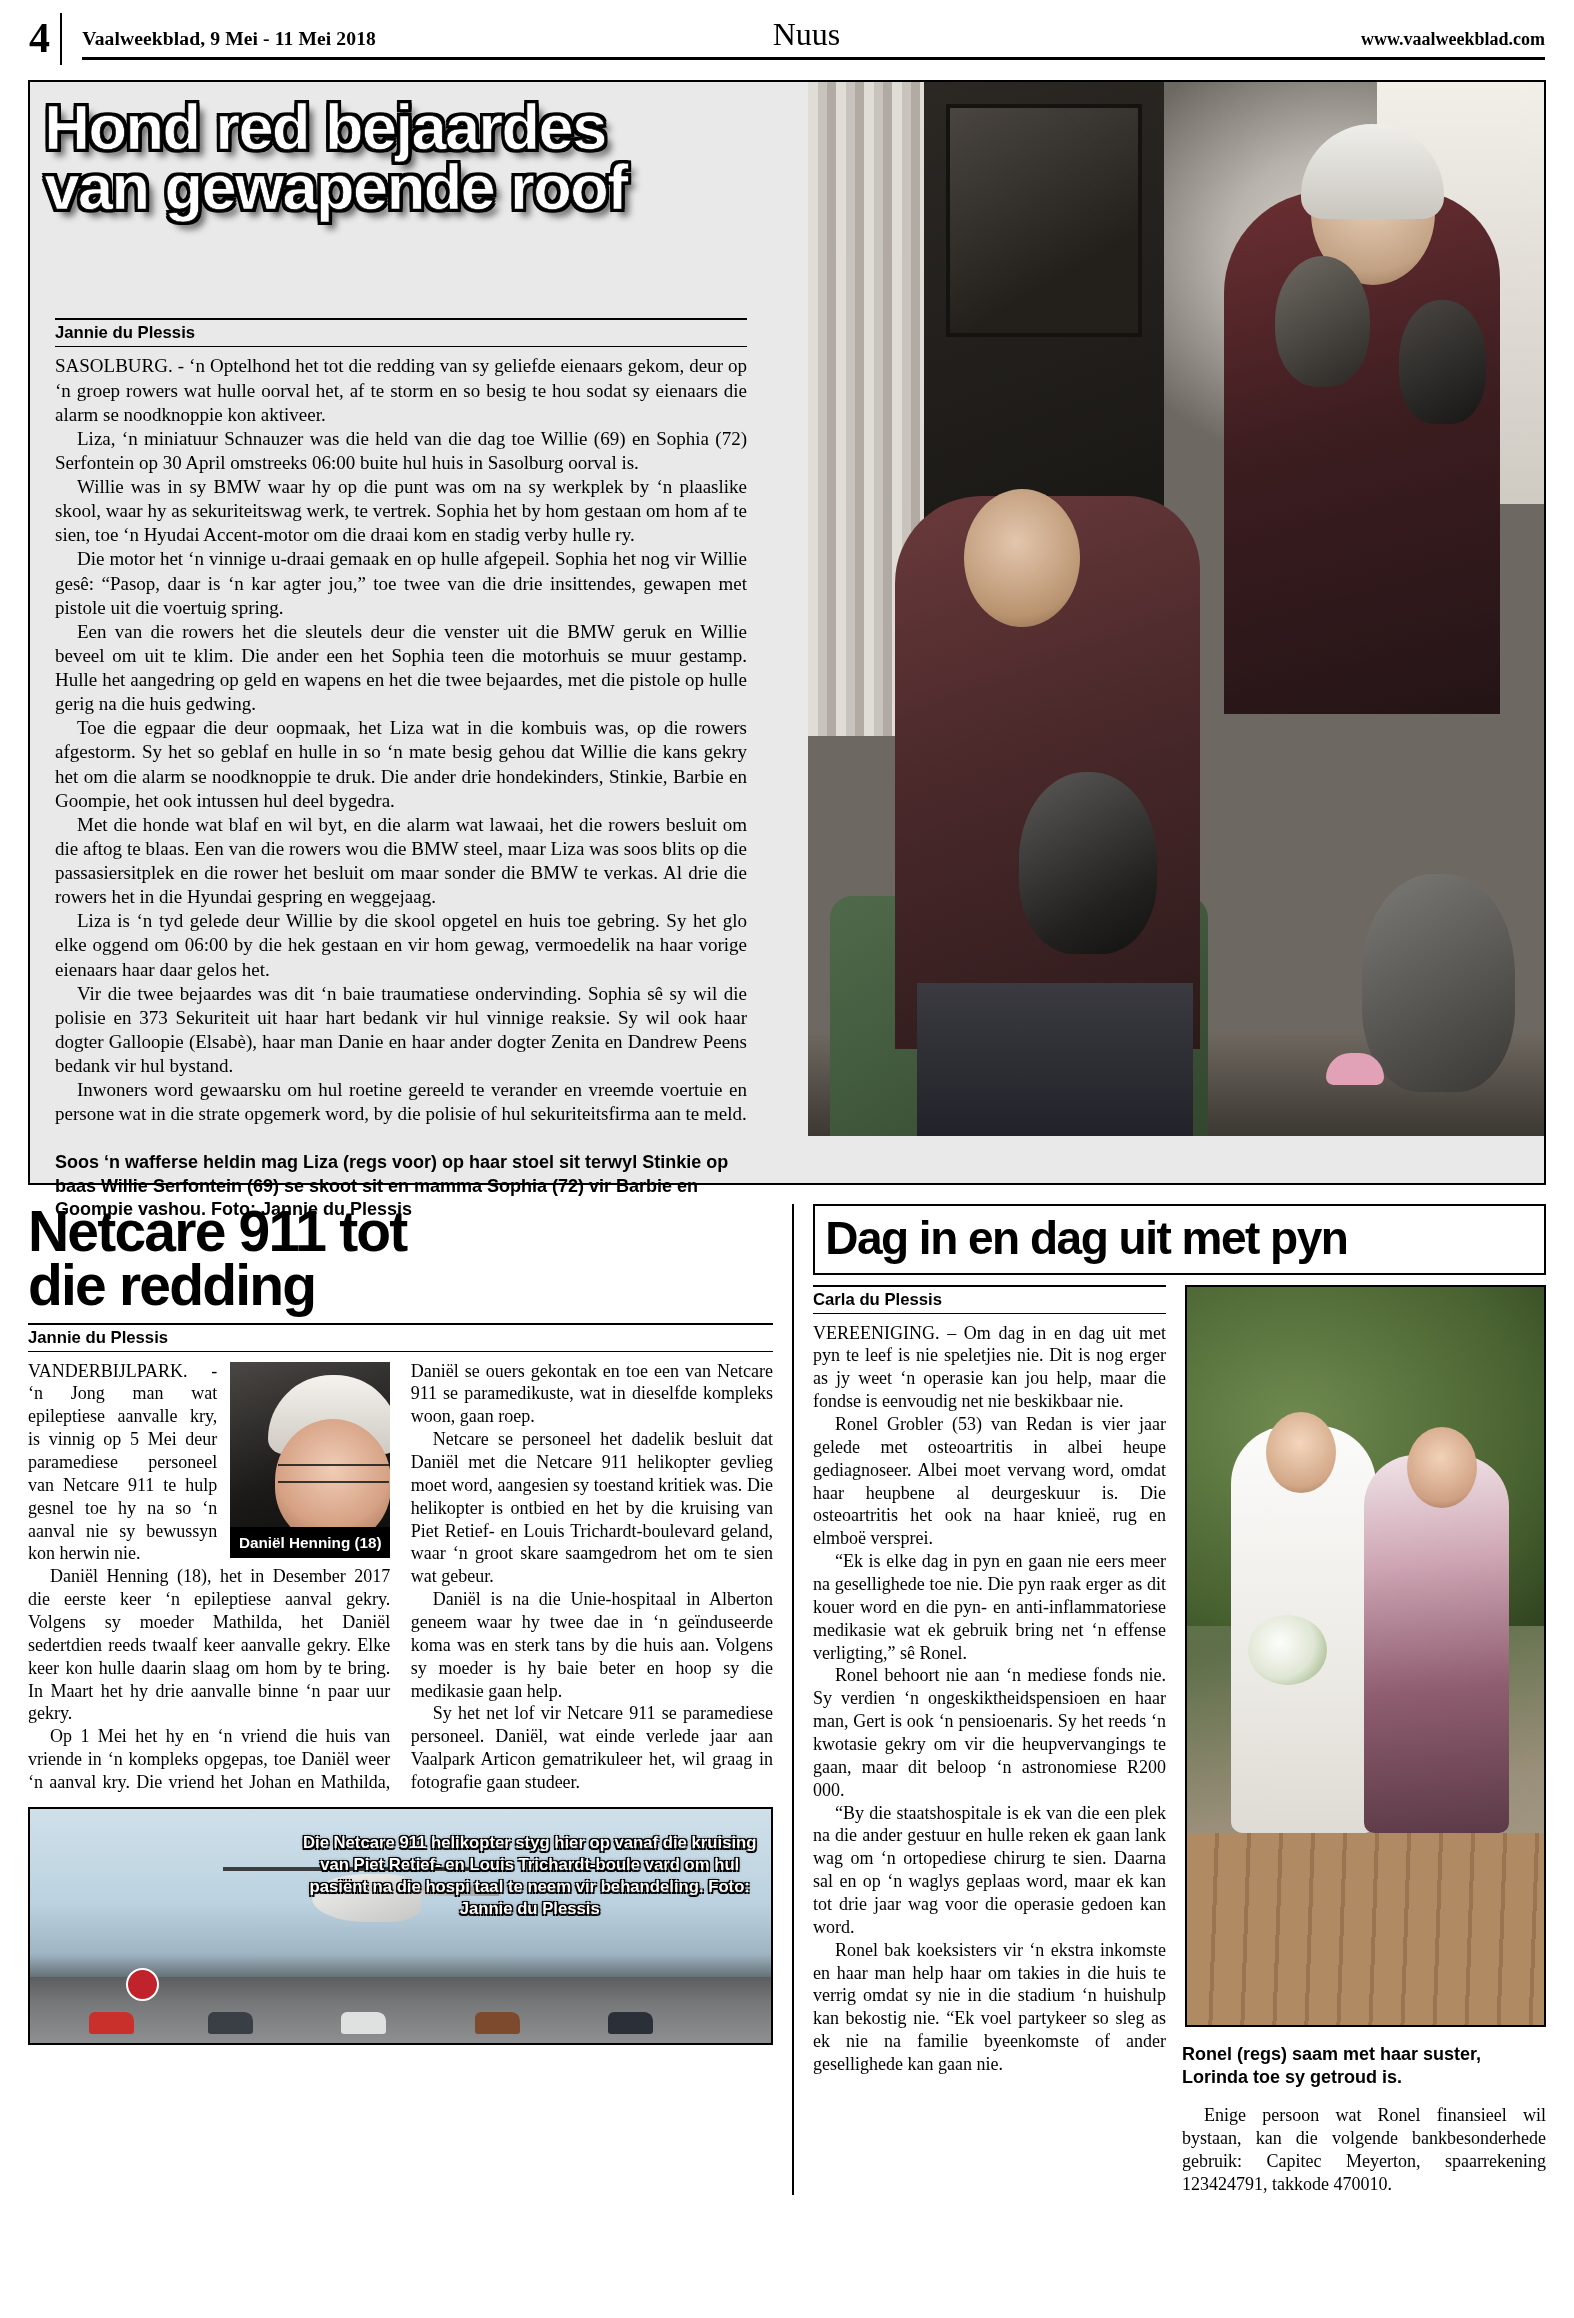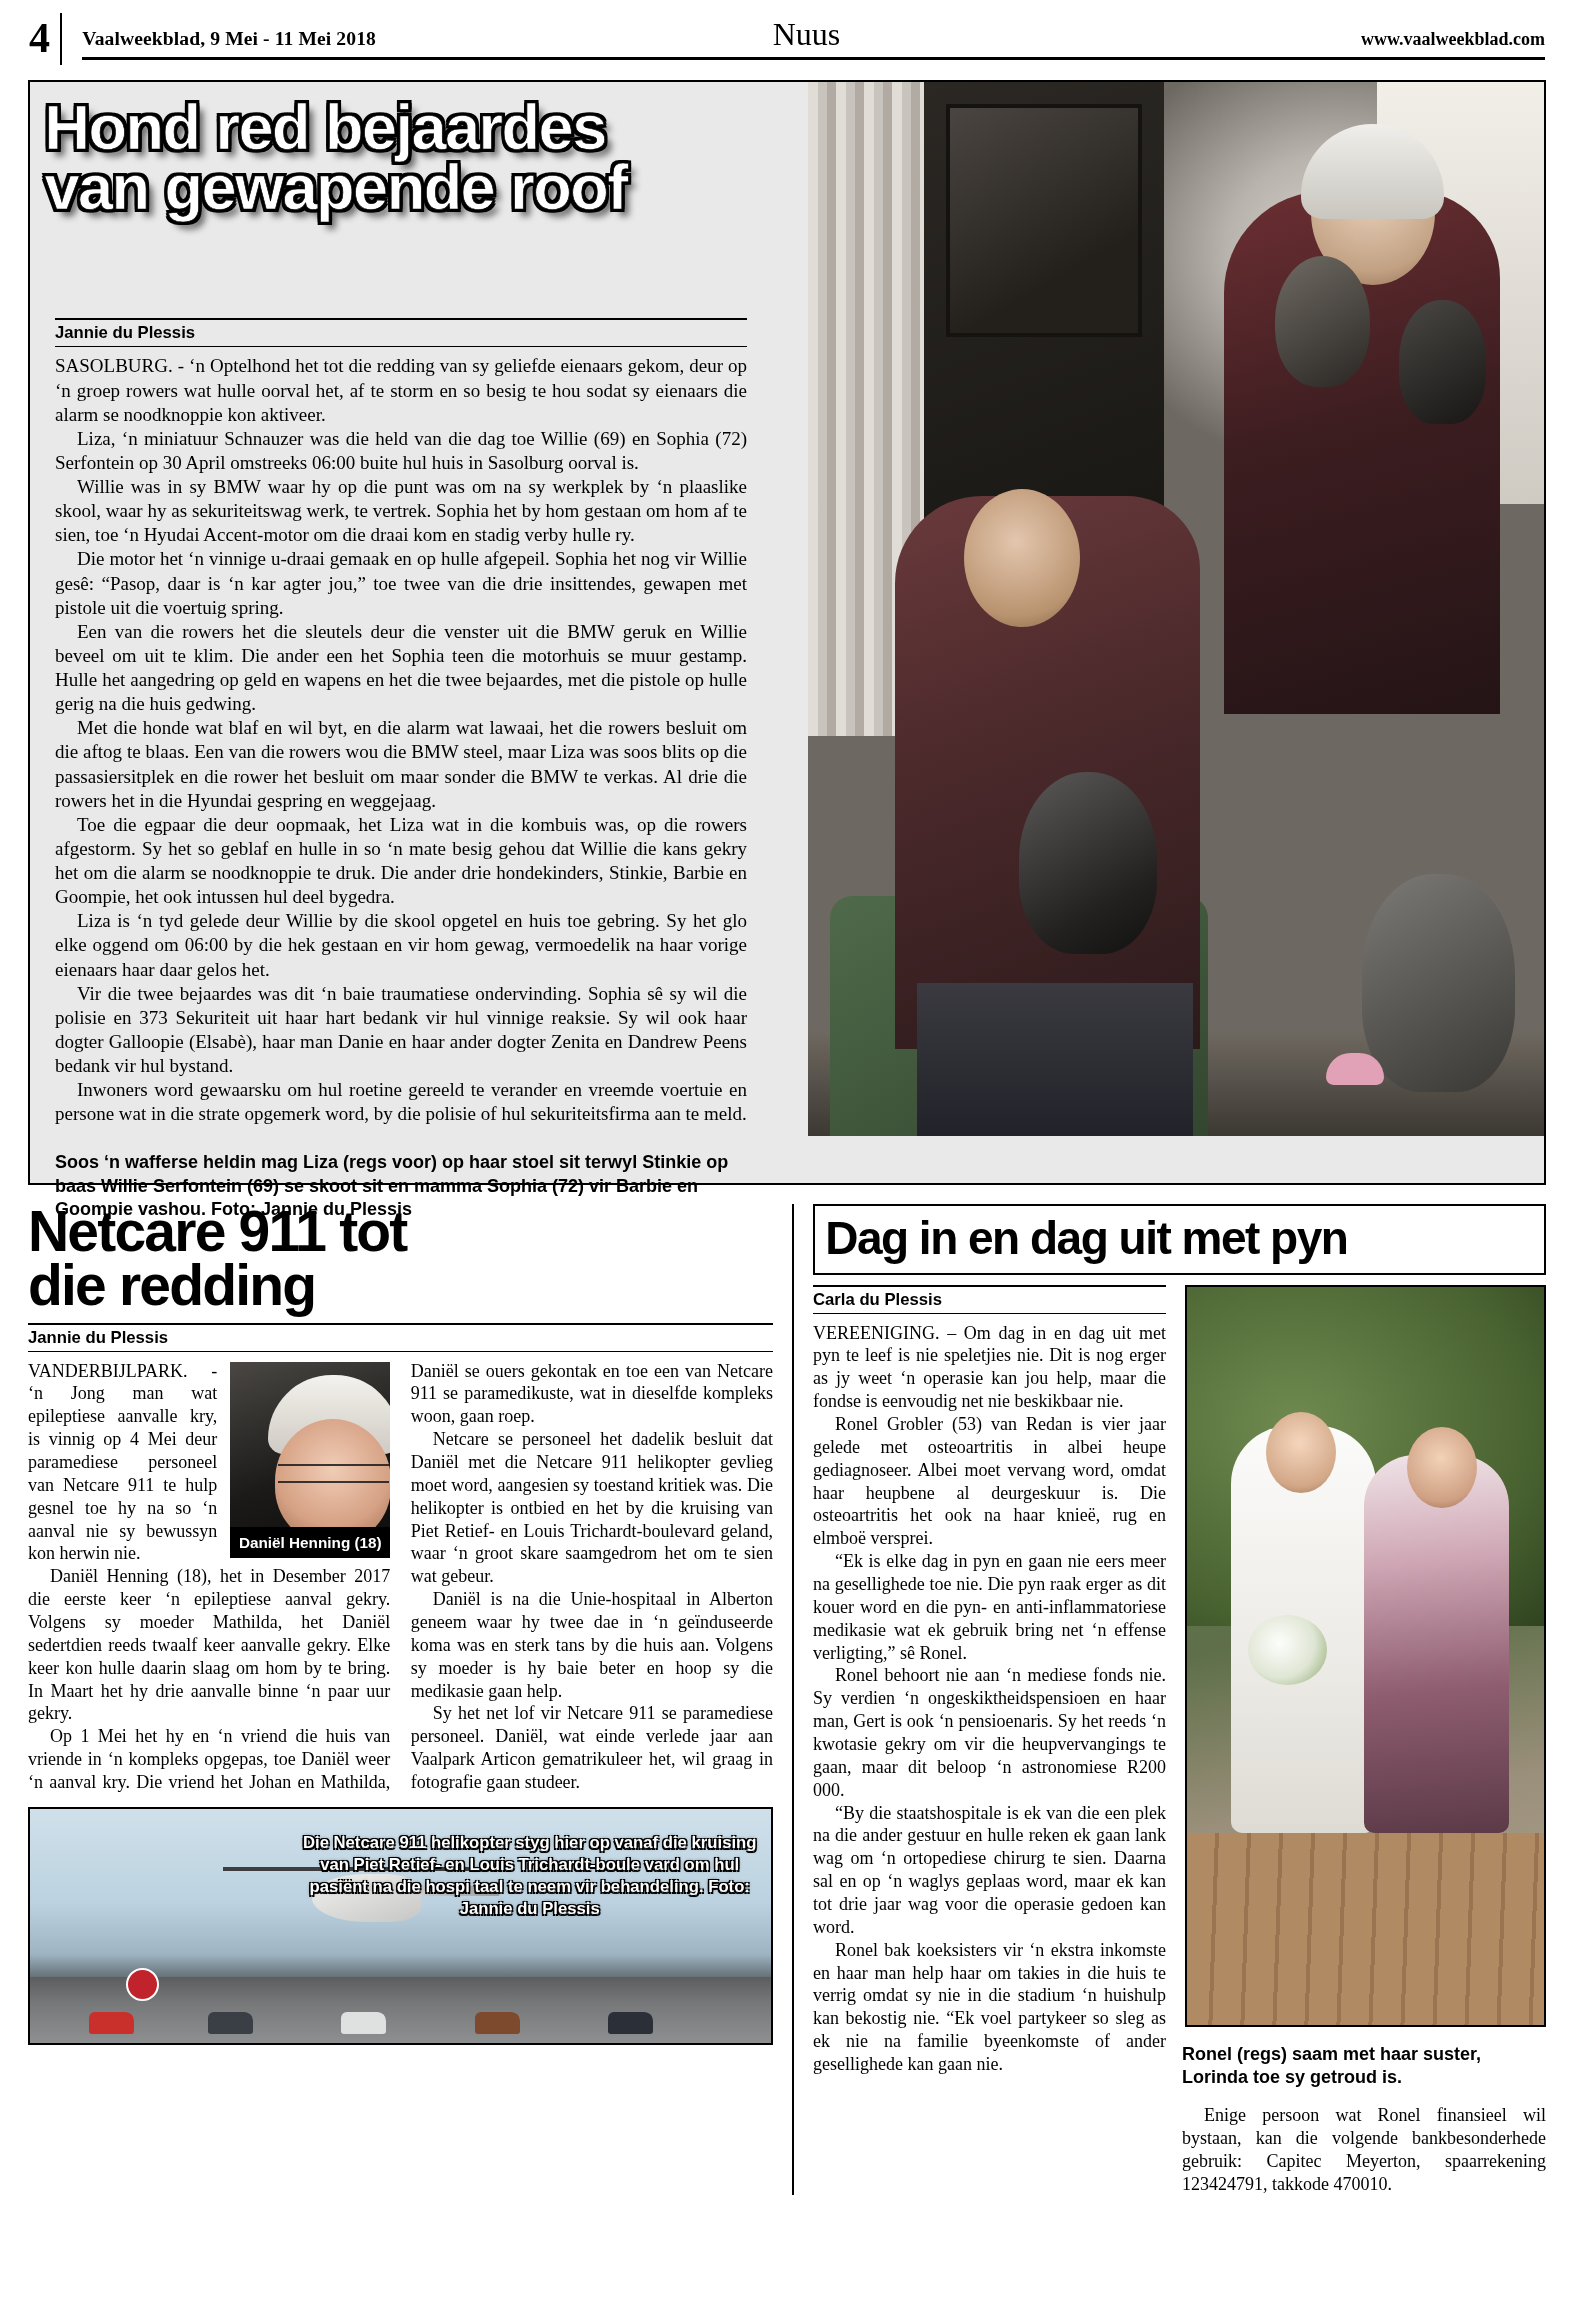--- a/index.html
+++ b/index.html
@@ -229,22 +229,22 @@
     </div>
 
     <div class="ts-text" style="top:218px;">
       <div class="byline">Jannie du Plessis</div>
       <div class="body-col">
         <p class="lead">SASOLBURG. - ‘n Optelhond het tot die redding van sy geliefde eienaars gekom, deur  op ‘n groep rowers wat hulle oorval het, af te storm en so besig te hou sodat sy eienaars die alarm se noodknoppie kon aktiveer.</p>
         <p>Liza, ‘n miniatuur Schnauzer was die held van die dag toe Willie (69) en Sophia (72) Serfontein op 30 April omstreeks 06:00 buite hul huis in Sasolburg oorval is.</p>
         <p>Willie was in sy BMW waar hy op die punt was om na sy werkplek by ‘n plaaslike skool, waar hy as sekuriteitswag werk, te vertrek. Sophia het by hom gestaan om hom af te sien, toe ‘n Hyudai Accent-motor om die draai kom en stadig verby hulle ry.</p>
         <p>Die motor het ‘n vinnige u-draai gemaak en op hulle afgepeil. Sophia het nog vir Willie gesê: “Pasop, daar is ‘n kar agter jou,” toe twee van die drie insittendes, gewapen met  pistole uit die voertuig spring.</p>
         <p>Een van die rowers het die sleutels deur die venster uit die BMW geruk en Willie beveel om uit te klim. Die ander een het Sophia teen die motorhuis se muur gestamp. Hulle het aangedring op geld en wapens en het die twee bejaardes, met die pistole op hulle gerig na die huis gedwing.</p>
+        <p>Toe die egpaar die deur oopmaak, het Liza wat in die kombuis was, op die rowers afgestorm. Sy het so geblaf en hulle in so ‘n mate besig gehou dat Willie die kans gekry het om die alarm se noodknoppie te druk. Die ander drie hondekinders, Stinkie, Barbie en Goompie, het ook intussen hul deel bygedra.</p>
         <p>Met die honde wat blaf en wil byt, en die alarm wat lawaai, het die rowers besluit om die aftog te blaas. Een van die rowers wou die BMW steel, maar Liza was soos blits op die passasiersitplek en die rower het besluit om maar sonder die BMW te verkas. Al drie die rowers het in die Hyundai gespring en weggejaag.</p>
-        <p>Toe die egpaar die deur oopmaak, het Liza wat in die kombuis was, op die rowers afgestorm. Sy het so geblaf en hulle in so ‘n mate besig gehou dat Willie die kans gekry het om die alarm se noodknoppie te druk. Die ander drie hondekinders, Stinkie, Barbie en Goompie, het ook intussen hul deel bygedra.</p>
         <p>Liza is ‘n tyd gelede deur Willie by die skool opgetel en huis toe gebring. Sy het glo elke oggend om 06:00 by die hek gestaan en vir hom gewag, vermoedelik na haar vorige eienaars haar daar gelos het.</p>
         <p>Vir die twee bejaardes was dit ‘n baie traumatiese ondervinding. Sophia sê sy wil  die polisie en 373 Sekuriteit uit haar hart bedank vir hul vinnige reaksie. Sy wil ook haar dogter Galloopie (Elsabè), haar man Danie en haar ander dogter Zenita en Dandrew Peens bedank vir hul bystand.</p>
         <p>Inwoners word gewaarsku om hul roetine gereeld te verander en vreemde voertuie en persone wat in die strate opgemerk word, by die polisie of hul sekuriteitsfirma aan te meld.</p>
       </div>
       <div class="cap-bold" style="margin-top:25px;">Soos ‘n wafferse heldin mag Liza (regs voor) op haar stoel sit terwyl Stinkie op baas Willie Serfontein (69) se skoot sit en mamma Sophia (72) vir Barbie en Goompie vashou. Foto: Jannie du Plessis</div>
     </div>
 
   </div>
 
   <div class="lower">
@@ -257,21 +257,21 @@
 
       <div class="byline" style="margin-top:10.2px;">Jannie du Plessis</div>
 
       <div class="two-col body-col" style="font-size:18px;">
         <div class="portrait">
           <div class="pt-hair"></div>
           <div class="pt-face"></div>
           <div class="pt-glass"></div>
           <div class="pt-caption">Daniël Henning (18)</div>
         </div>
-        <p class="lead">VANDERBIJLPARK. - ‘n Jong man wat epileptiese aanvalle kry, is vinnig op 4 Mei deur paramediese personeel van Netcare 911 te hulp gesnel toe hy na so ‘n aanval nie sy bewussyn kon herwin nie.</p>
+        <p class="lead">VANDERBIJLPARK. - ‘n Jong man wat epileptiese aanvalle kry, is vinnig op 5 Mei deur paramediese personeel van Netcare 911 te hulp gesnel toe hy na so ‘n aanval nie sy bewussyn kon herwin nie.</p>
         <p>Daniël Henning (18), het in Desember 2017 die eerste keer ‘n epileptiese aanval gekry. Volgens sy moeder Mathilda, het Daniël sedertdien reeds twaalf keer aanvalle gekry. Elke keer kon hulle daarin slaag om hom by te bring. In Maart het hy drie aanvalle binne ‘n paar uur gekry.</p>
         <p>Op 1 Mei het hy en ‘n vriend die huis van vriende in ‘n kompleks opgepas, toe Daniël weer ‘n aanval kry. Die vriend het Johan en Mathilda, Daniël se ouers gekontak en toe een van Netcare 911 se paramedikuste, wat in dieselfde kompleks woon, gaan roep.</p>
         <p>Netcare se personeel het dadelik besluit dat Daniël met die Netcare 911 helikopter gevlieg moet word, aangesien sy toestand kritiek was. Die helikopter is ontbied en het by die kruising van Piet Retief-  en Louis Trichardt-boulevard geland, waar ‘n groot skare saamgedrom het om te sien wat gebeur.</p>
         <p>Daniël is na die Unie-hospitaal in Alberton geneem waar hy twee dae in ‘n geïnduseerde koma was en sterk tans by die huis aan. Volgens sy moeder is hy baie beter en hoop sy die medikasie gaan help.</p>
         <p>Sy het net lof vir Netcare 911 se paramediese personeel. Daniël, wat einde verlede jaar aan Vaalpark Articon gematrikuleer het, wil graag in fotografie gaan studeer.</p>
       </div>
 
       <div class="heli-photo">
         <div class="heli-road"></div>
         <div class="heli-rotor"></div>

